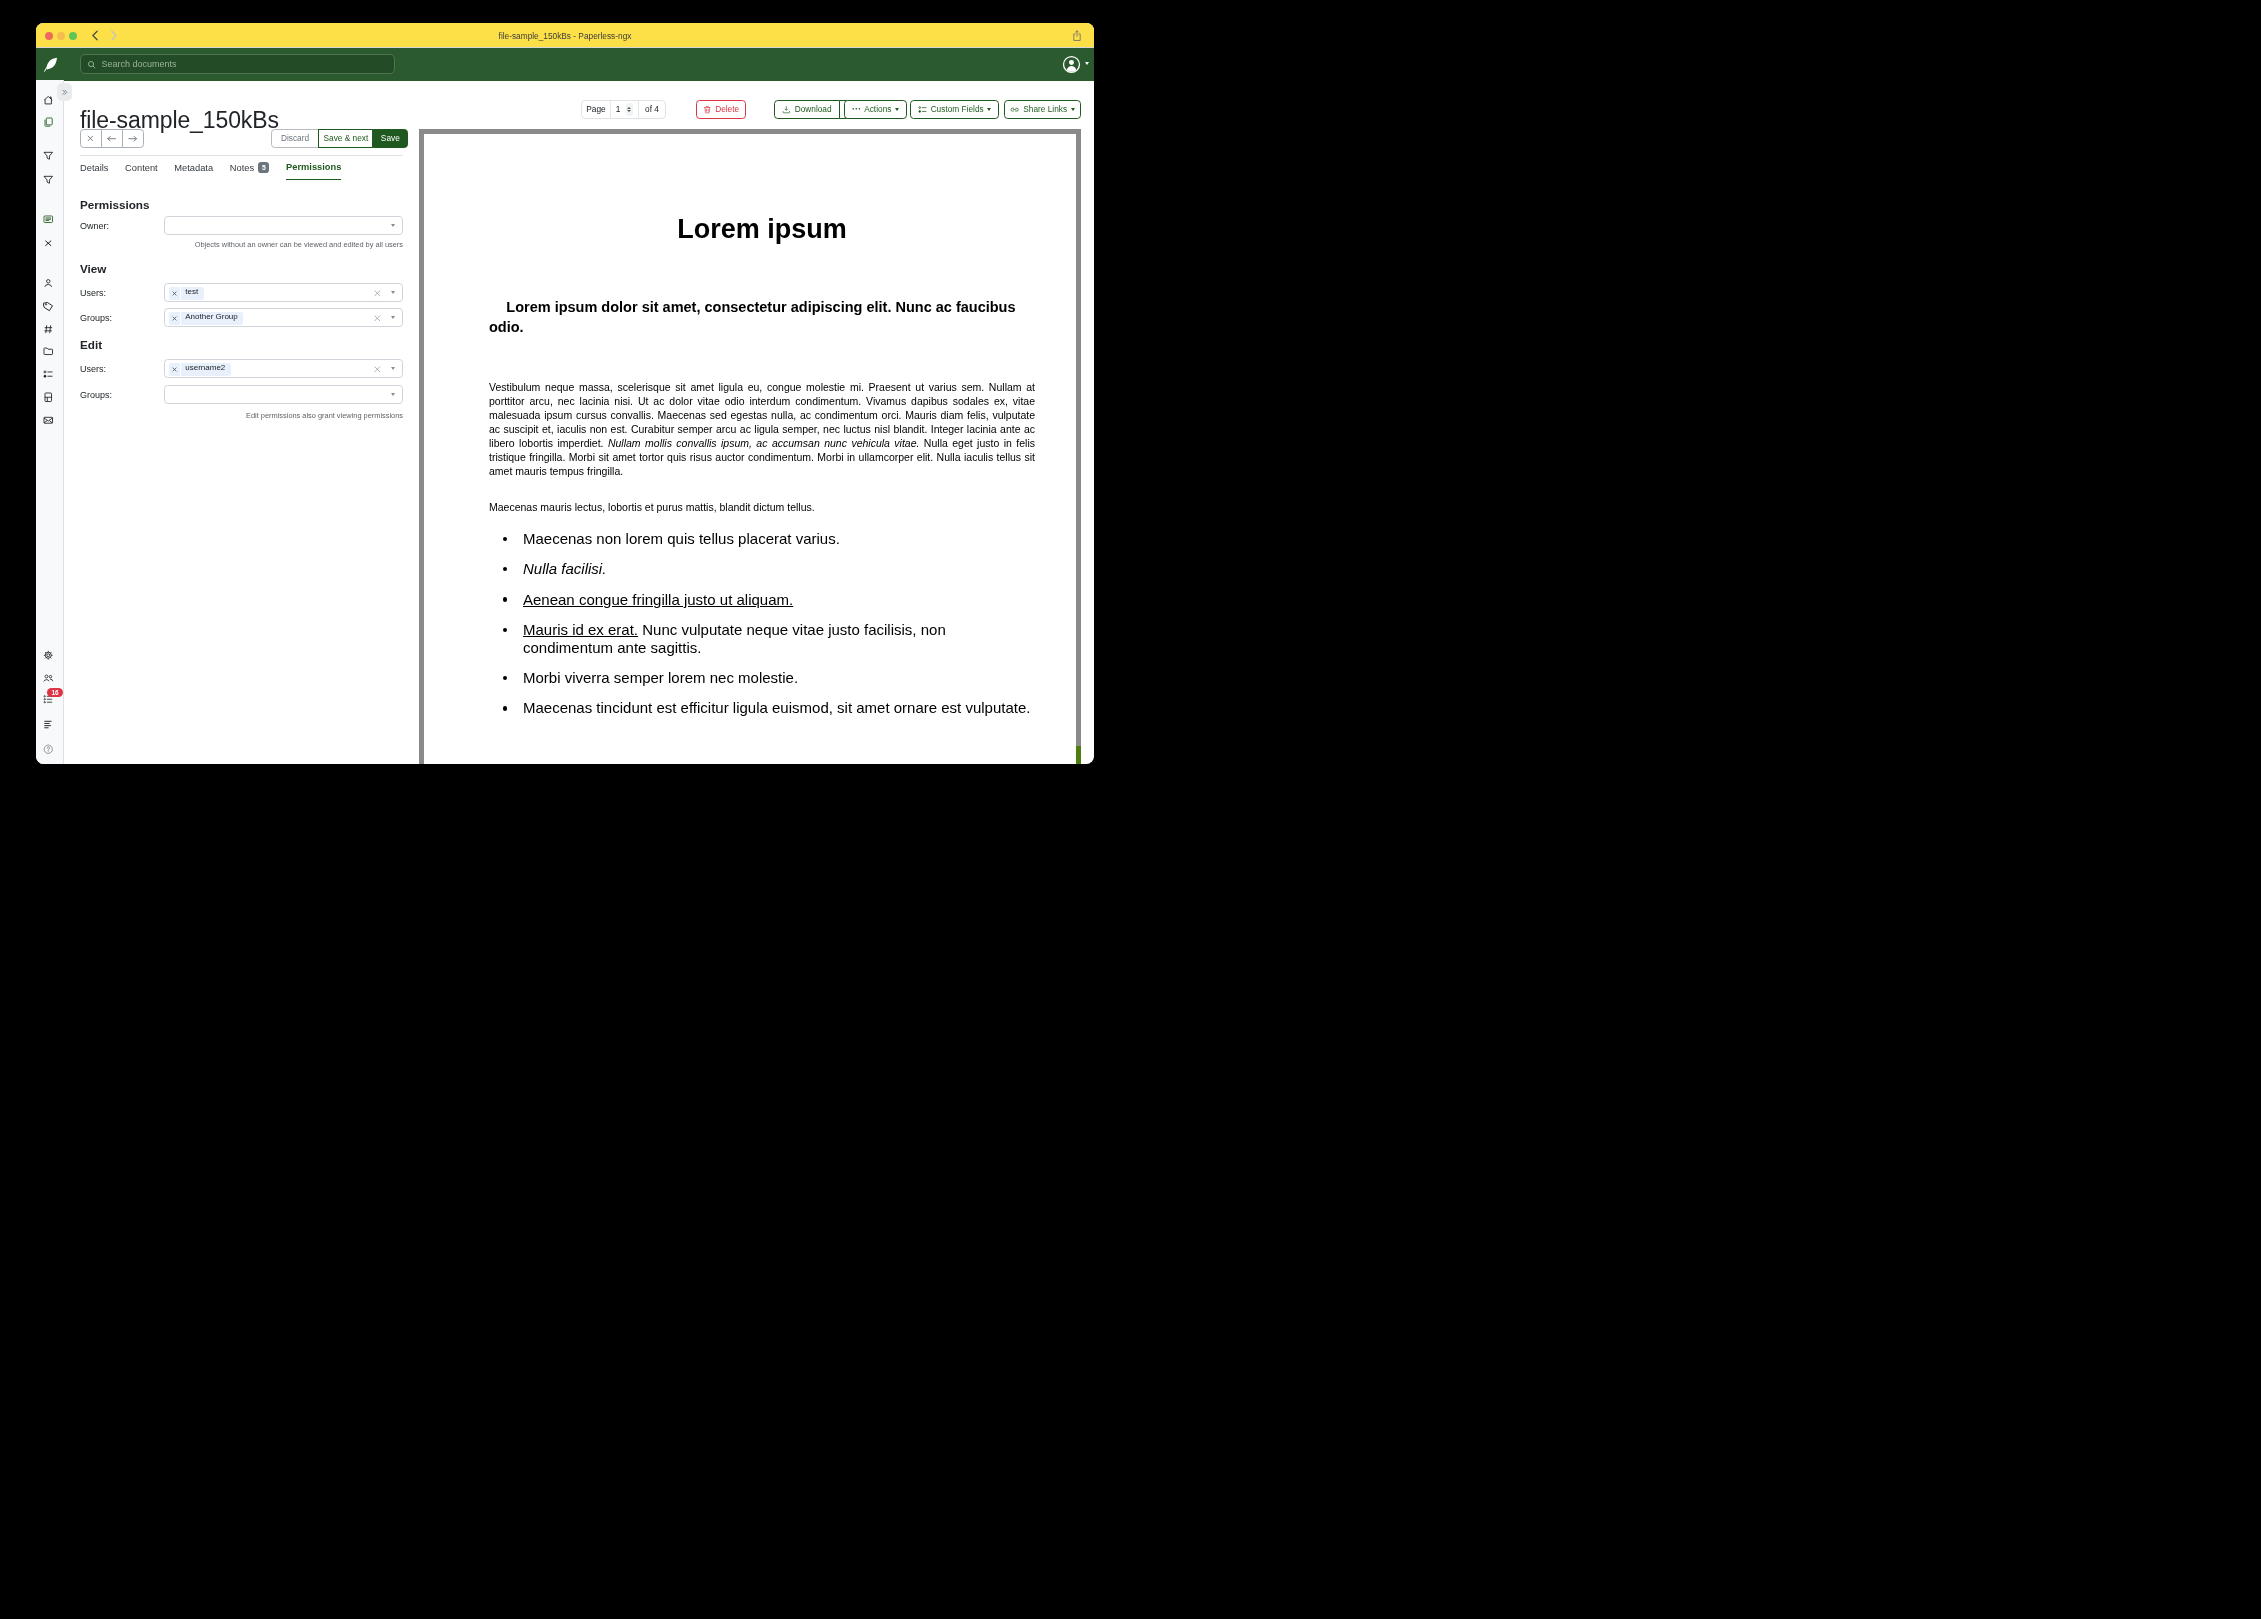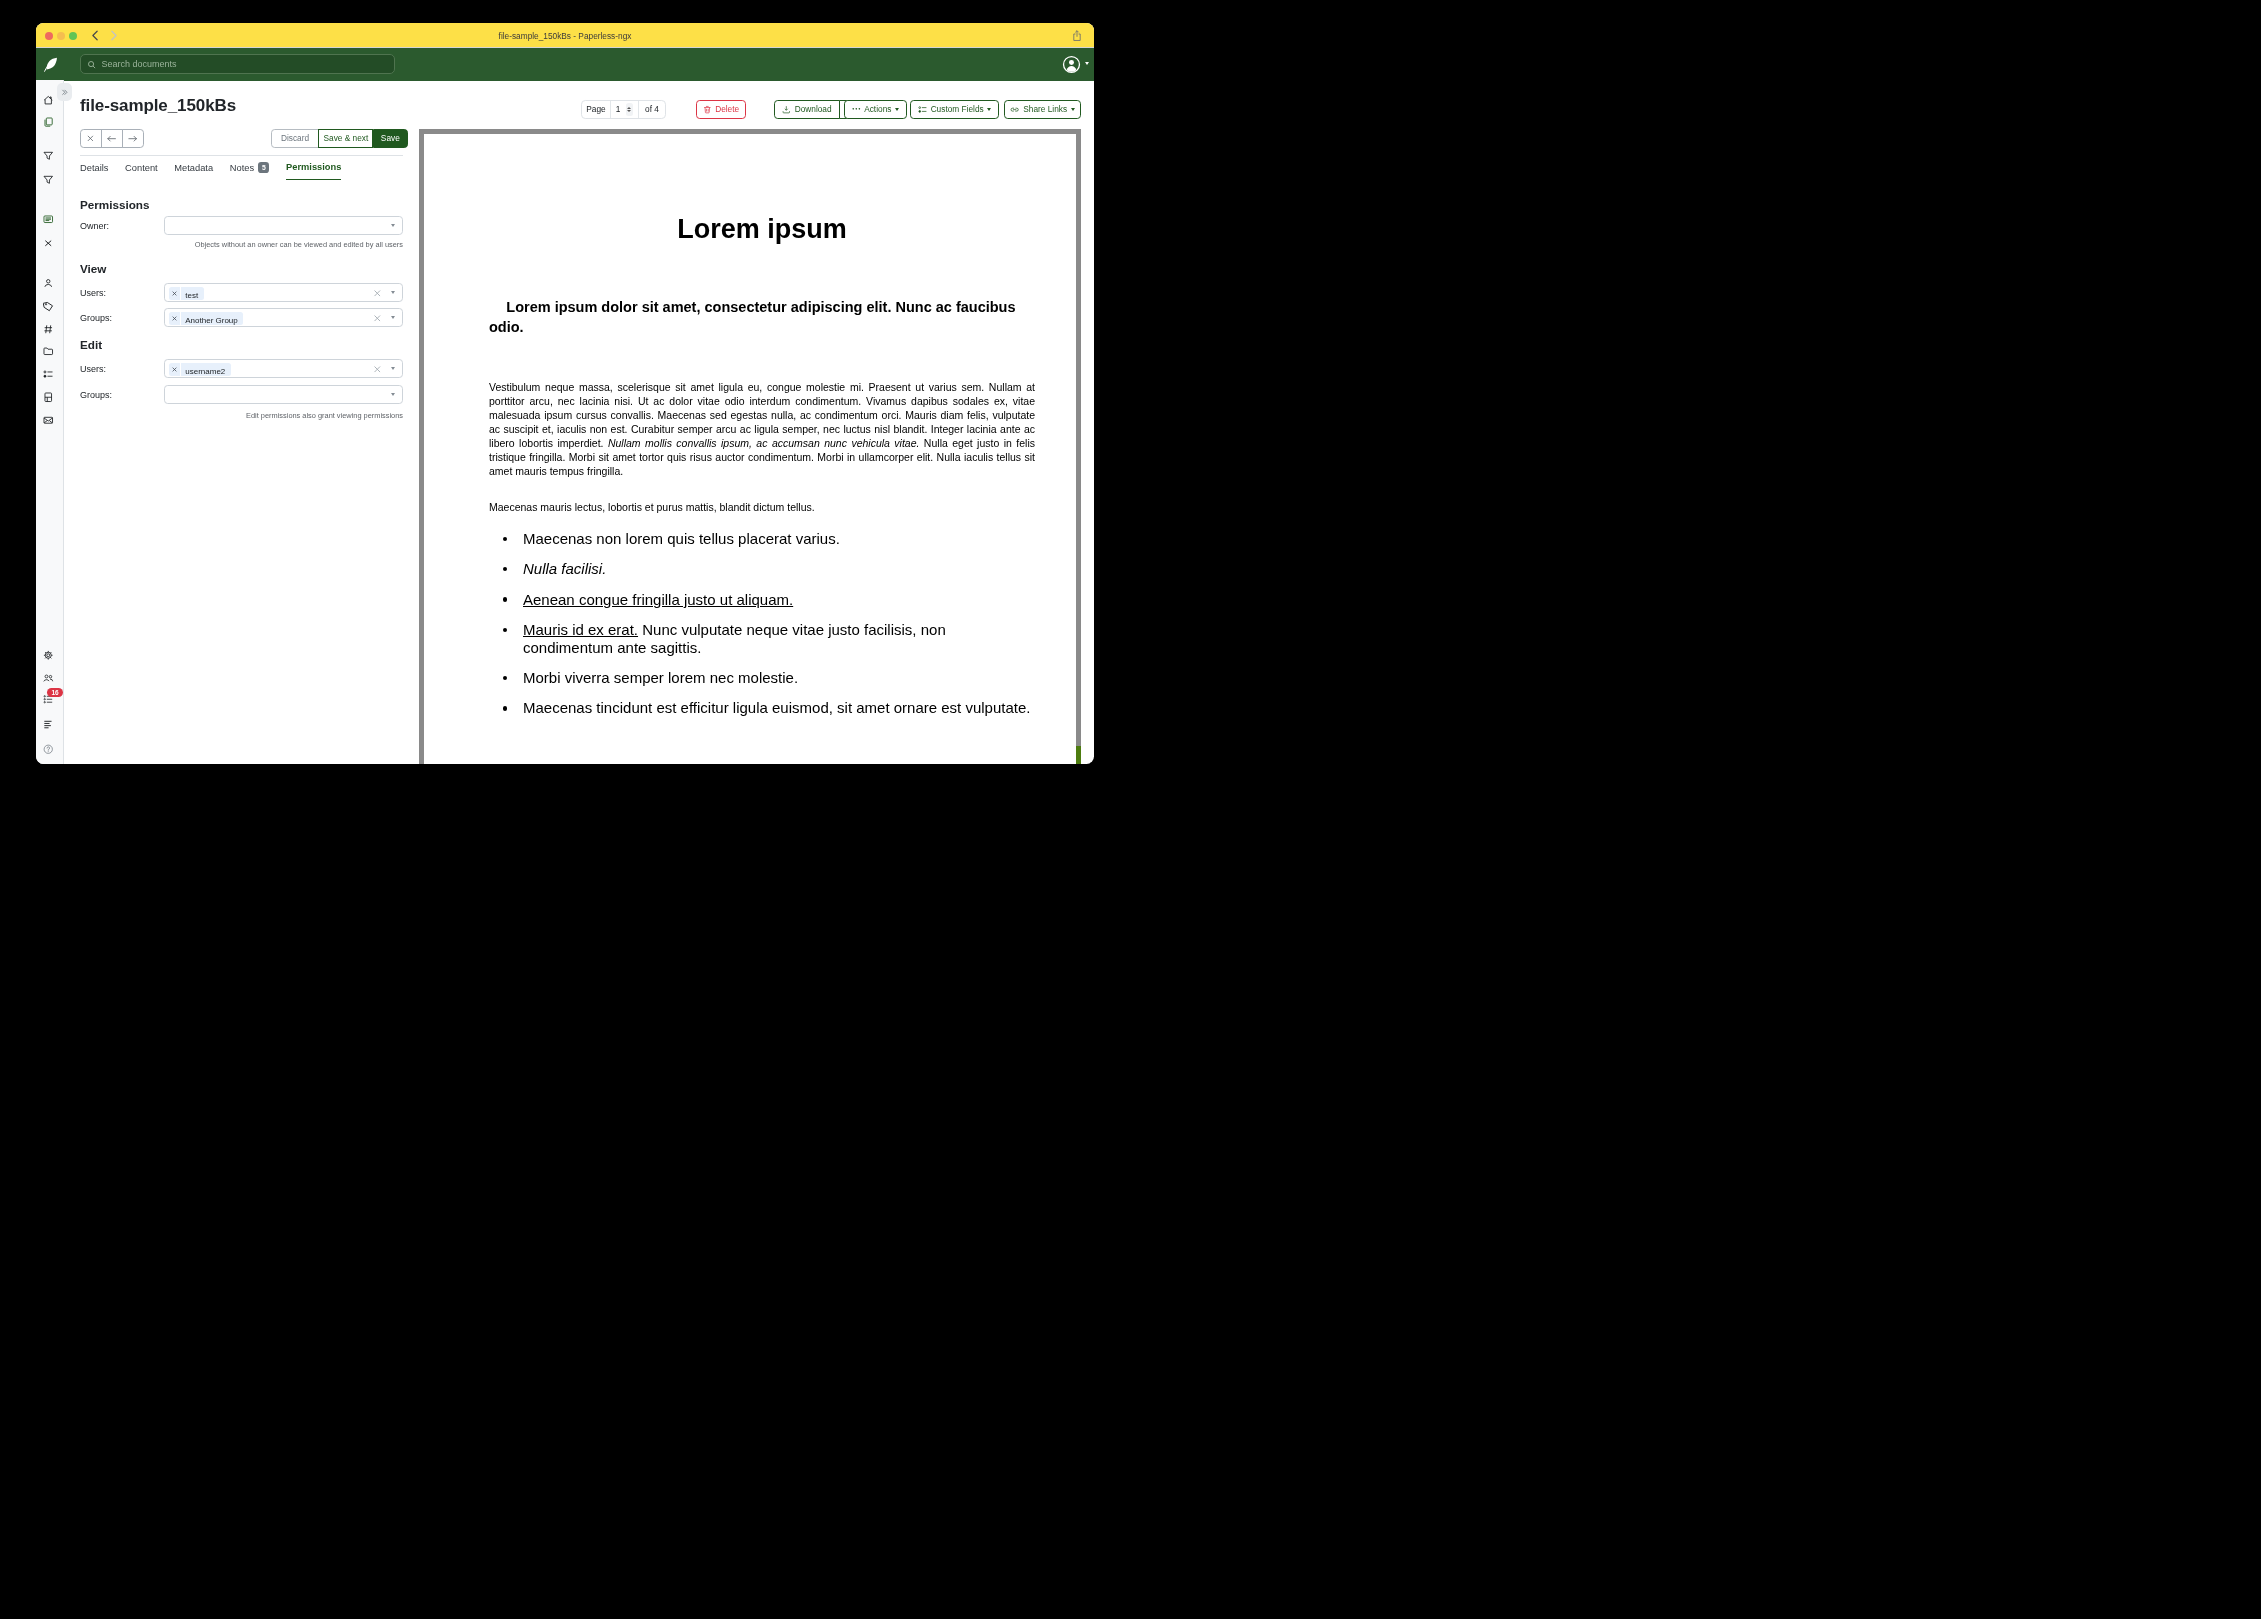--- a/index.html
+++ b/index.html
@@ -22,21 +22,21 @@
   .search{position:absolute;left:44px;top:6.2px;width:315px;height:20px;background:var(--searchbg);border:0.6px solid var(--searchbr);border-radius:5px;display:flex;align-items:center;padding:0 6.2px;gap:5px}
   .search input{flex:1;background:transparent;border:0;outline:none;color:#dfe9df;font-size:9px;font-family:"Liberation Sans",sans-serif}
   .search input::placeholder{color:#9ab39a}
   
   .sidebar{position:absolute;left:0;top:57px;bottom:0;width:28px;background:#f8f9fa;border-right:0.6px solid var(--line)}
   .side-ic{position:absolute;left:7.4px;width:10.5px;height:10.5px;color:#1a1d20;cursor:pointer}
   .side-ic.green{color:var(--green)}
   .badge-red{position:absolute;left:11px;width:16px;height:9.3px;background:var(--red);border-radius:4.6px;color:#fff;font-size:6.5px;font-weight:700;display:flex;align-items:center;justify-content:center;z-index:3}
   .expand-btn{position:absolute;left:21px;top:60px;width:15.4px;height:18px;background:#e9ecef;border-radius:5px;display:flex;align-items:center;justify-content:center;color:#6c757d;z-index:2}
   
-  .doc-title{position:absolute;left:44px;top:73px;font-size:17px;font-weight:700;color:var(--ink);letter-spacing:-0.1px}
+  .doc-title{position:absolute;left:44px;top:84px;font-size:23px;font-weight:400;color:var(--ink);letter-spacing:-0.1px}
   .btn{display:flex;align-items:center;justify-content:center;gap:3.7px;height:18.5px;font-size:8.3px;background:#fff;border:0.6px solid;border-radius:3.7px}
   .group{position:absolute;display:flex}
   .group .btn{border-radius:0;margin-left:-0.6px}
   .group .btn:first-child{border-radius:3.7px 0 0 3.7px;margin-left:0}
   .group .btn:last-child{border-radius:0 3.7px 3.7px 0}
   .b-red{border-color:var(--red);color:var(--red)}
   .b-green{border-color:var(--green);color:var(--green)}
   .b-solid{background:var(--green);border-color:var(--green);color:#fff}
   .b-gray{border-color:#a9b0b8;color:#6c757d}
   .pagegrp{position:absolute;left:545px;top:77px;width:85px;height:18.5px;background:#fff;border:0.6px solid #dfe3e7;border-radius:4.3px;display:flex;align-items:center;font-size:8.3px;color:var(--ink)}
@@ -51,21 +51,21 @@
   .tabs{position:absolute;left:44px;top:139px;display:flex;gap:16.7px;font-size:9.3px;color:#343a40}
   .tab{padding-bottom:6.8px;display:flex;align-items:center;gap:4.3px}
   .tab.active{color:var(--green);font-weight:600;border-bottom:1.5px solid var(--green)}
   .nbadge{display:inline-flex;align-items:center;justify-content:center;min-width:11px;height:11px;background:var(--muted);border-radius:3.1px;color:#fff;font-size:6.8px;font-weight:600}
   
   .sect{position:absolute;left:44px;font-size:11.7px;font-weight:600;color:var(--ink)}
   .flabel{position:absolute;left:44px;font-size:9px;color:var(--ink)}
   .ctl{position:absolute;left:128px;width:239px;height:19px;border:0.6px solid var(--border);border-radius:3.7px;background:#fff}
   .ctl .sel-caret{position:absolute;right:6.8px;top:7.4px;width:0;height:0;border:2.8px solid transparent;border-top:3.4px solid #848c94}
   .ctl .clear{position:absolute;right:20px;top:5px;width:8.6px;height:8.6px;color:#a6adb4}
-  .chip{position:absolute;left:3.7px;top:2.5px;height:13.6px;background:var(--chip);border-radius:2.5px;display:flex;align-items:flex-end;font-size:8px;color:var(--ink)}
+  .chip{position:absolute;left:3.7px;top:2.5px;height:13.6px;background:var(--chip);border-radius:2.5px;display:flex;align-items:flex-start;font-size:8px;color:var(--ink)}
   .chip .xcell{width:12.3px;height:100%;display:flex;align-items:center;justify-content:center;border-right:0.6px solid #fff;color:#3f4750}
   .chip .lbl{padding:0 5.6px 0 4.3px}
   .help{position:absolute;font-size:7.4px;color:#5f6368;text-align:right}
   
   .preview{position:absolute;left:383px;top:106px;width:662px;bottom:0;background:#4d7c0f}
   .pv-edge{position:absolute;background:#8a8a8a;z-index:2}
   .docbody{position:absolute;left:5px;right:5px;top:5px;bottom:0;overflow:hidden;background:#fff;color:#000}
   .textcol{padding:0 41px 0 65px}
   .doc-h1{margin-top:81px;text-align:center;font-size:27px;line-height:28px;font-weight:700}
   .doc-h2{margin-top:54px;font-size:14.5px;line-height:20px;font-weight:700;text-indent:17.3px}

